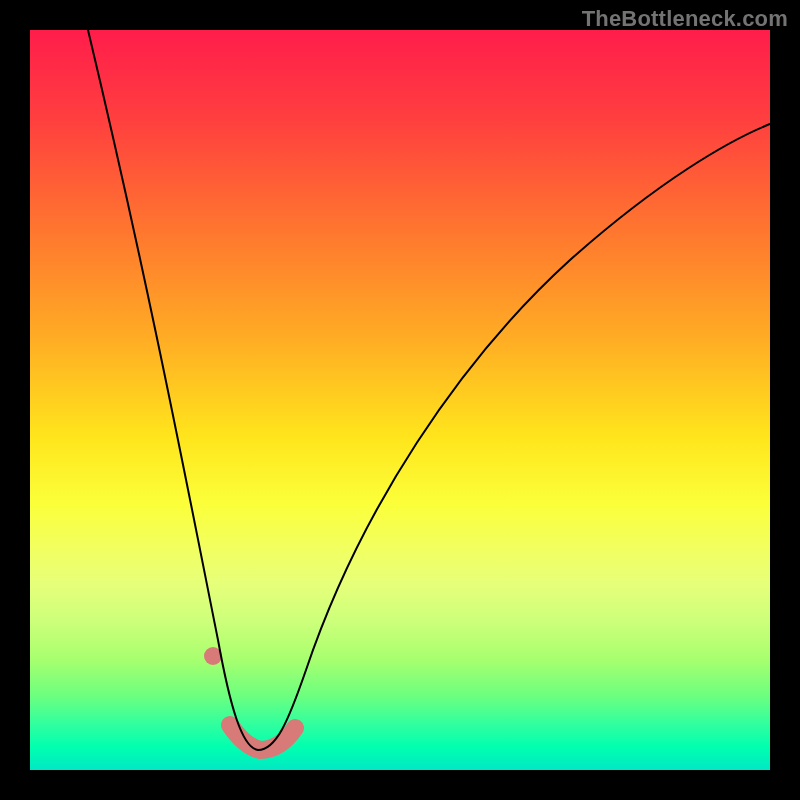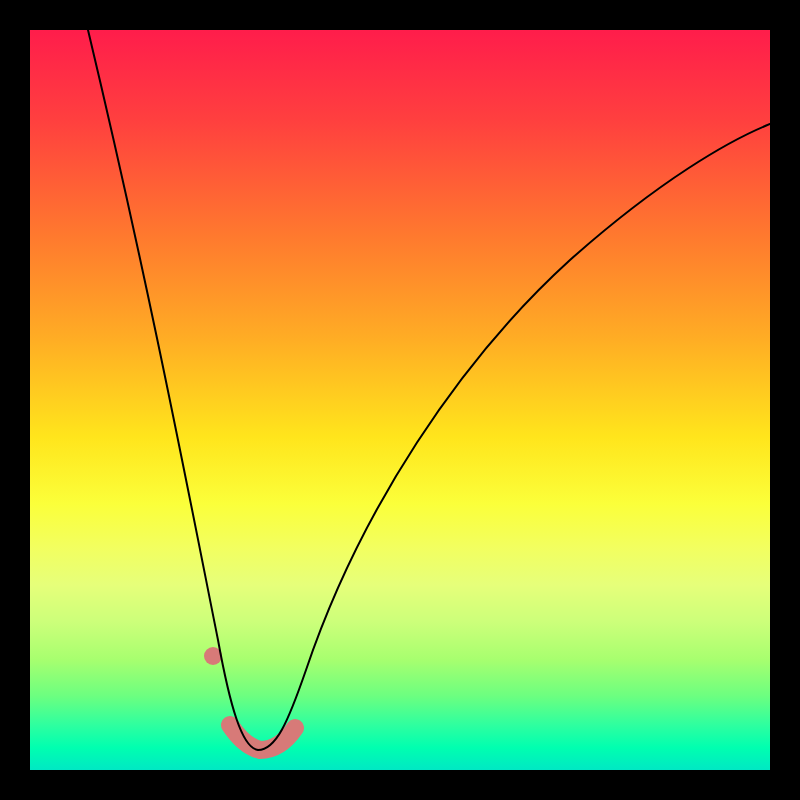--- a/index.html
+++ b/index.html
@@ -70,20 +70,21 @@
     stroke-linecap: round;
   }
   .curve-layer circle.isolated-dot {
     fill: #d77a78;
   }
 </style>
 </head>
 <body>
 
 <div class="frame">
+  <div class="watermark">TheBottleneck.com</div>
 
   <div class="plot-area">
     <svg class="curve-layer" viewBox="0 0 740 740" preserveAspectRatio="none">
 
       <circle class="isolated-dot" cx="183" cy="626" r="9"></circle>
       <path class="dots" d="M200,695
                Q214,716 230,720
                Q250,720 265,698
                "></path>
 

